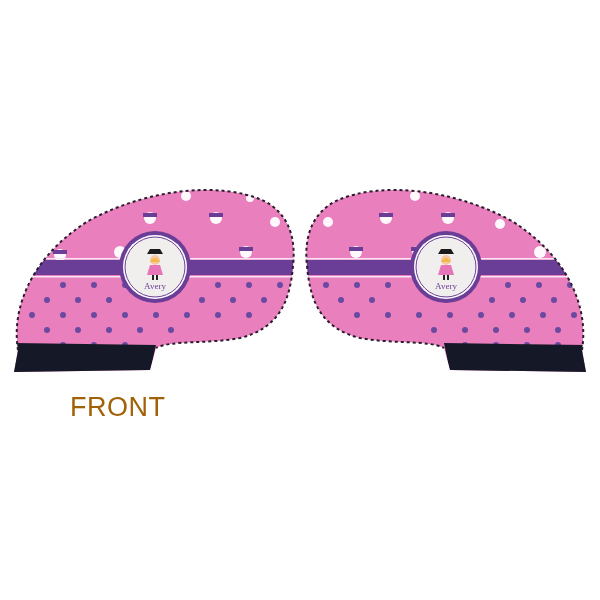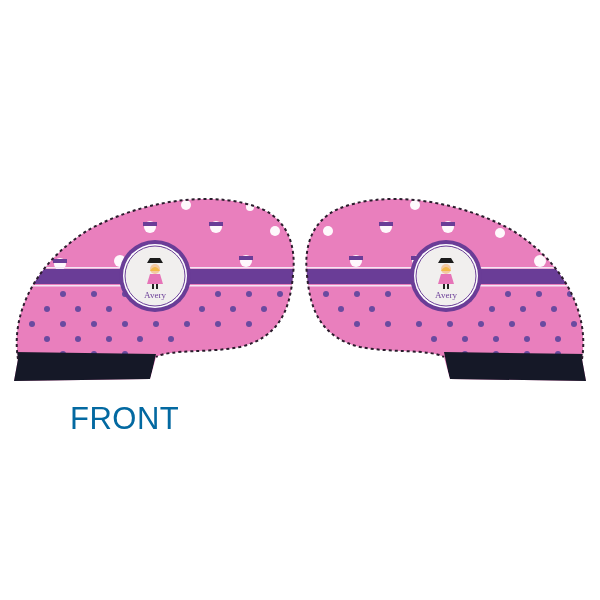--- a/index.html
+++ b/index.html
@@ -1,18 +1,18 @@
 <!DOCTYPE html>
 <html><head>
   <meta charset="utf-8">
   <style>
     html, body { margin:0; padding:0; background:#ffffff; }
     body { width:600px; height:600px; position:relative; overflow:hidden; font-family:"Liberation Sans", sans-serif; }
-    .stage { position:absolute; left:0; top:0; width:600px; height:510px;margin-top:9px; }
-    .label { position:absolute; top:392px; font-size:31px; color:#0369a1; letter-spacing:0.5px; }
+    .stage { position:absolute; left:0; top:0; width:600px; height:510px; }
+    .label { position:absolute; top:392px; font-size:27px; color:#a16207; letter-spacing:0.5px; }
     .label.front { left:70px; }
     .label.back { left:464px; }
     svg text { font-family:"Liberation Serif", serif; }
   </style>
 </head>
 <body>
 
 <div class="stage">
   <svg width="600" height="600" viewBox="0 0 600 600" xmlns="http://www.w3.org/2000/svg">
     <defs>

